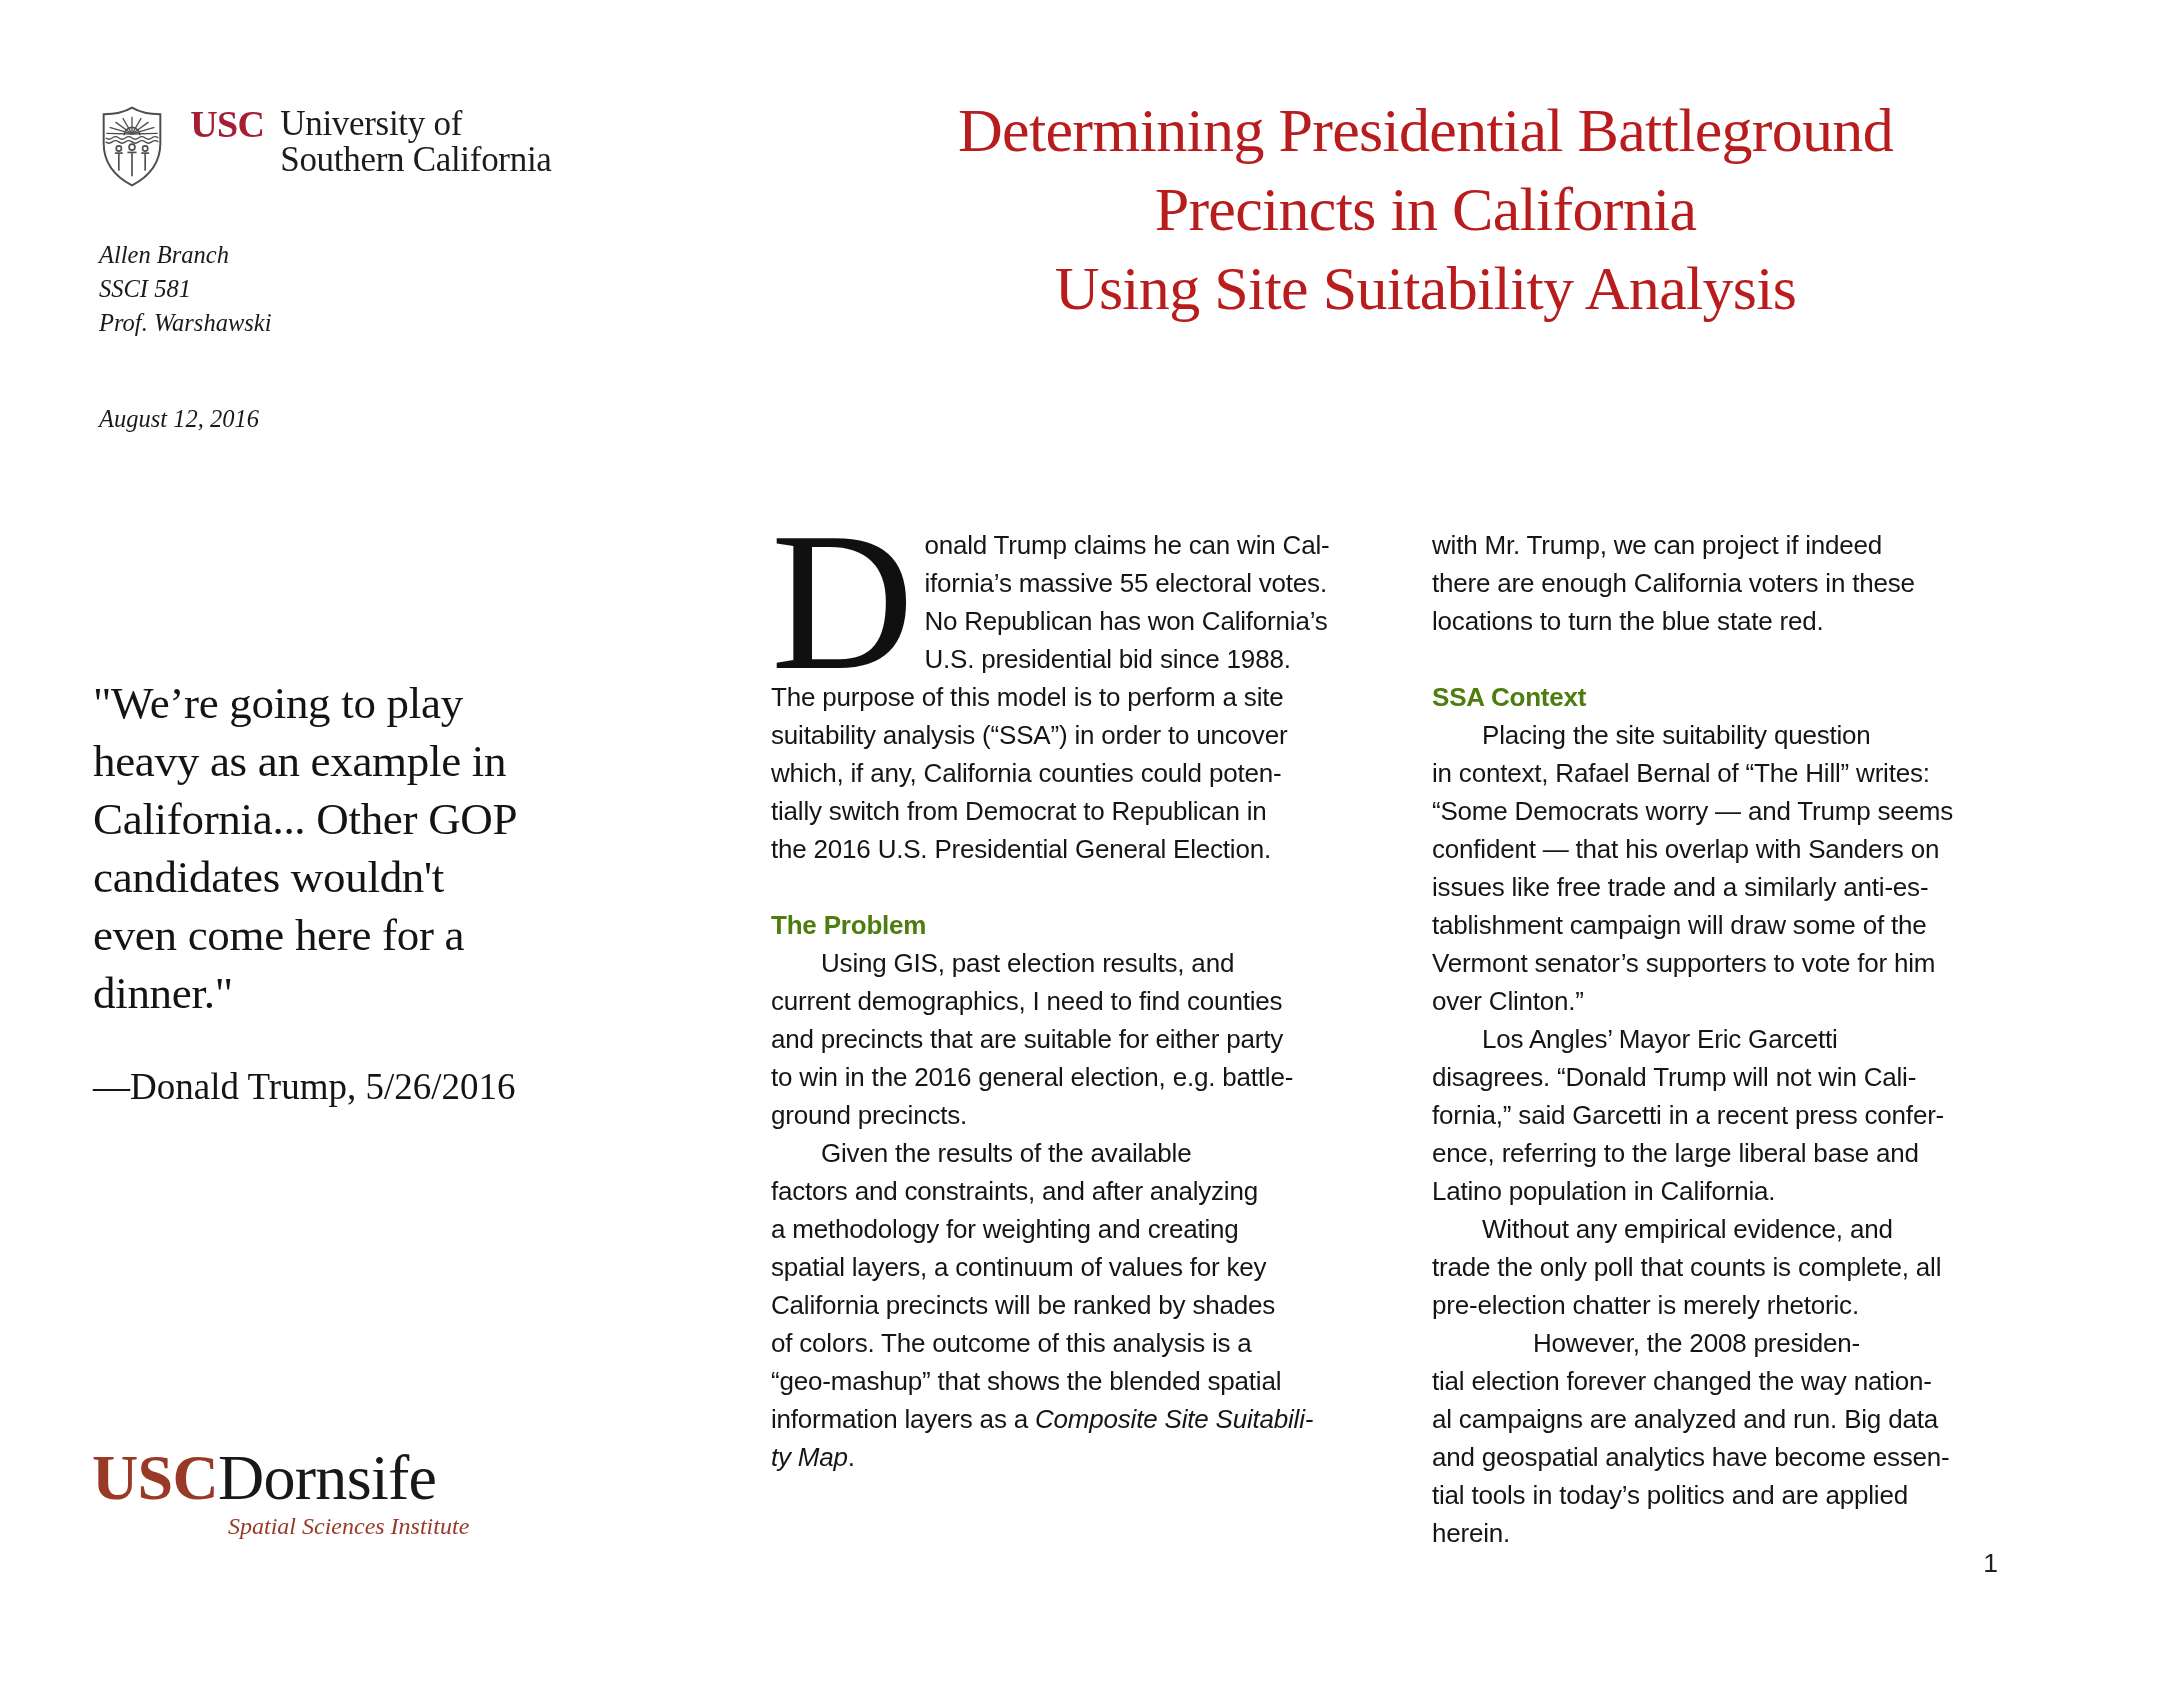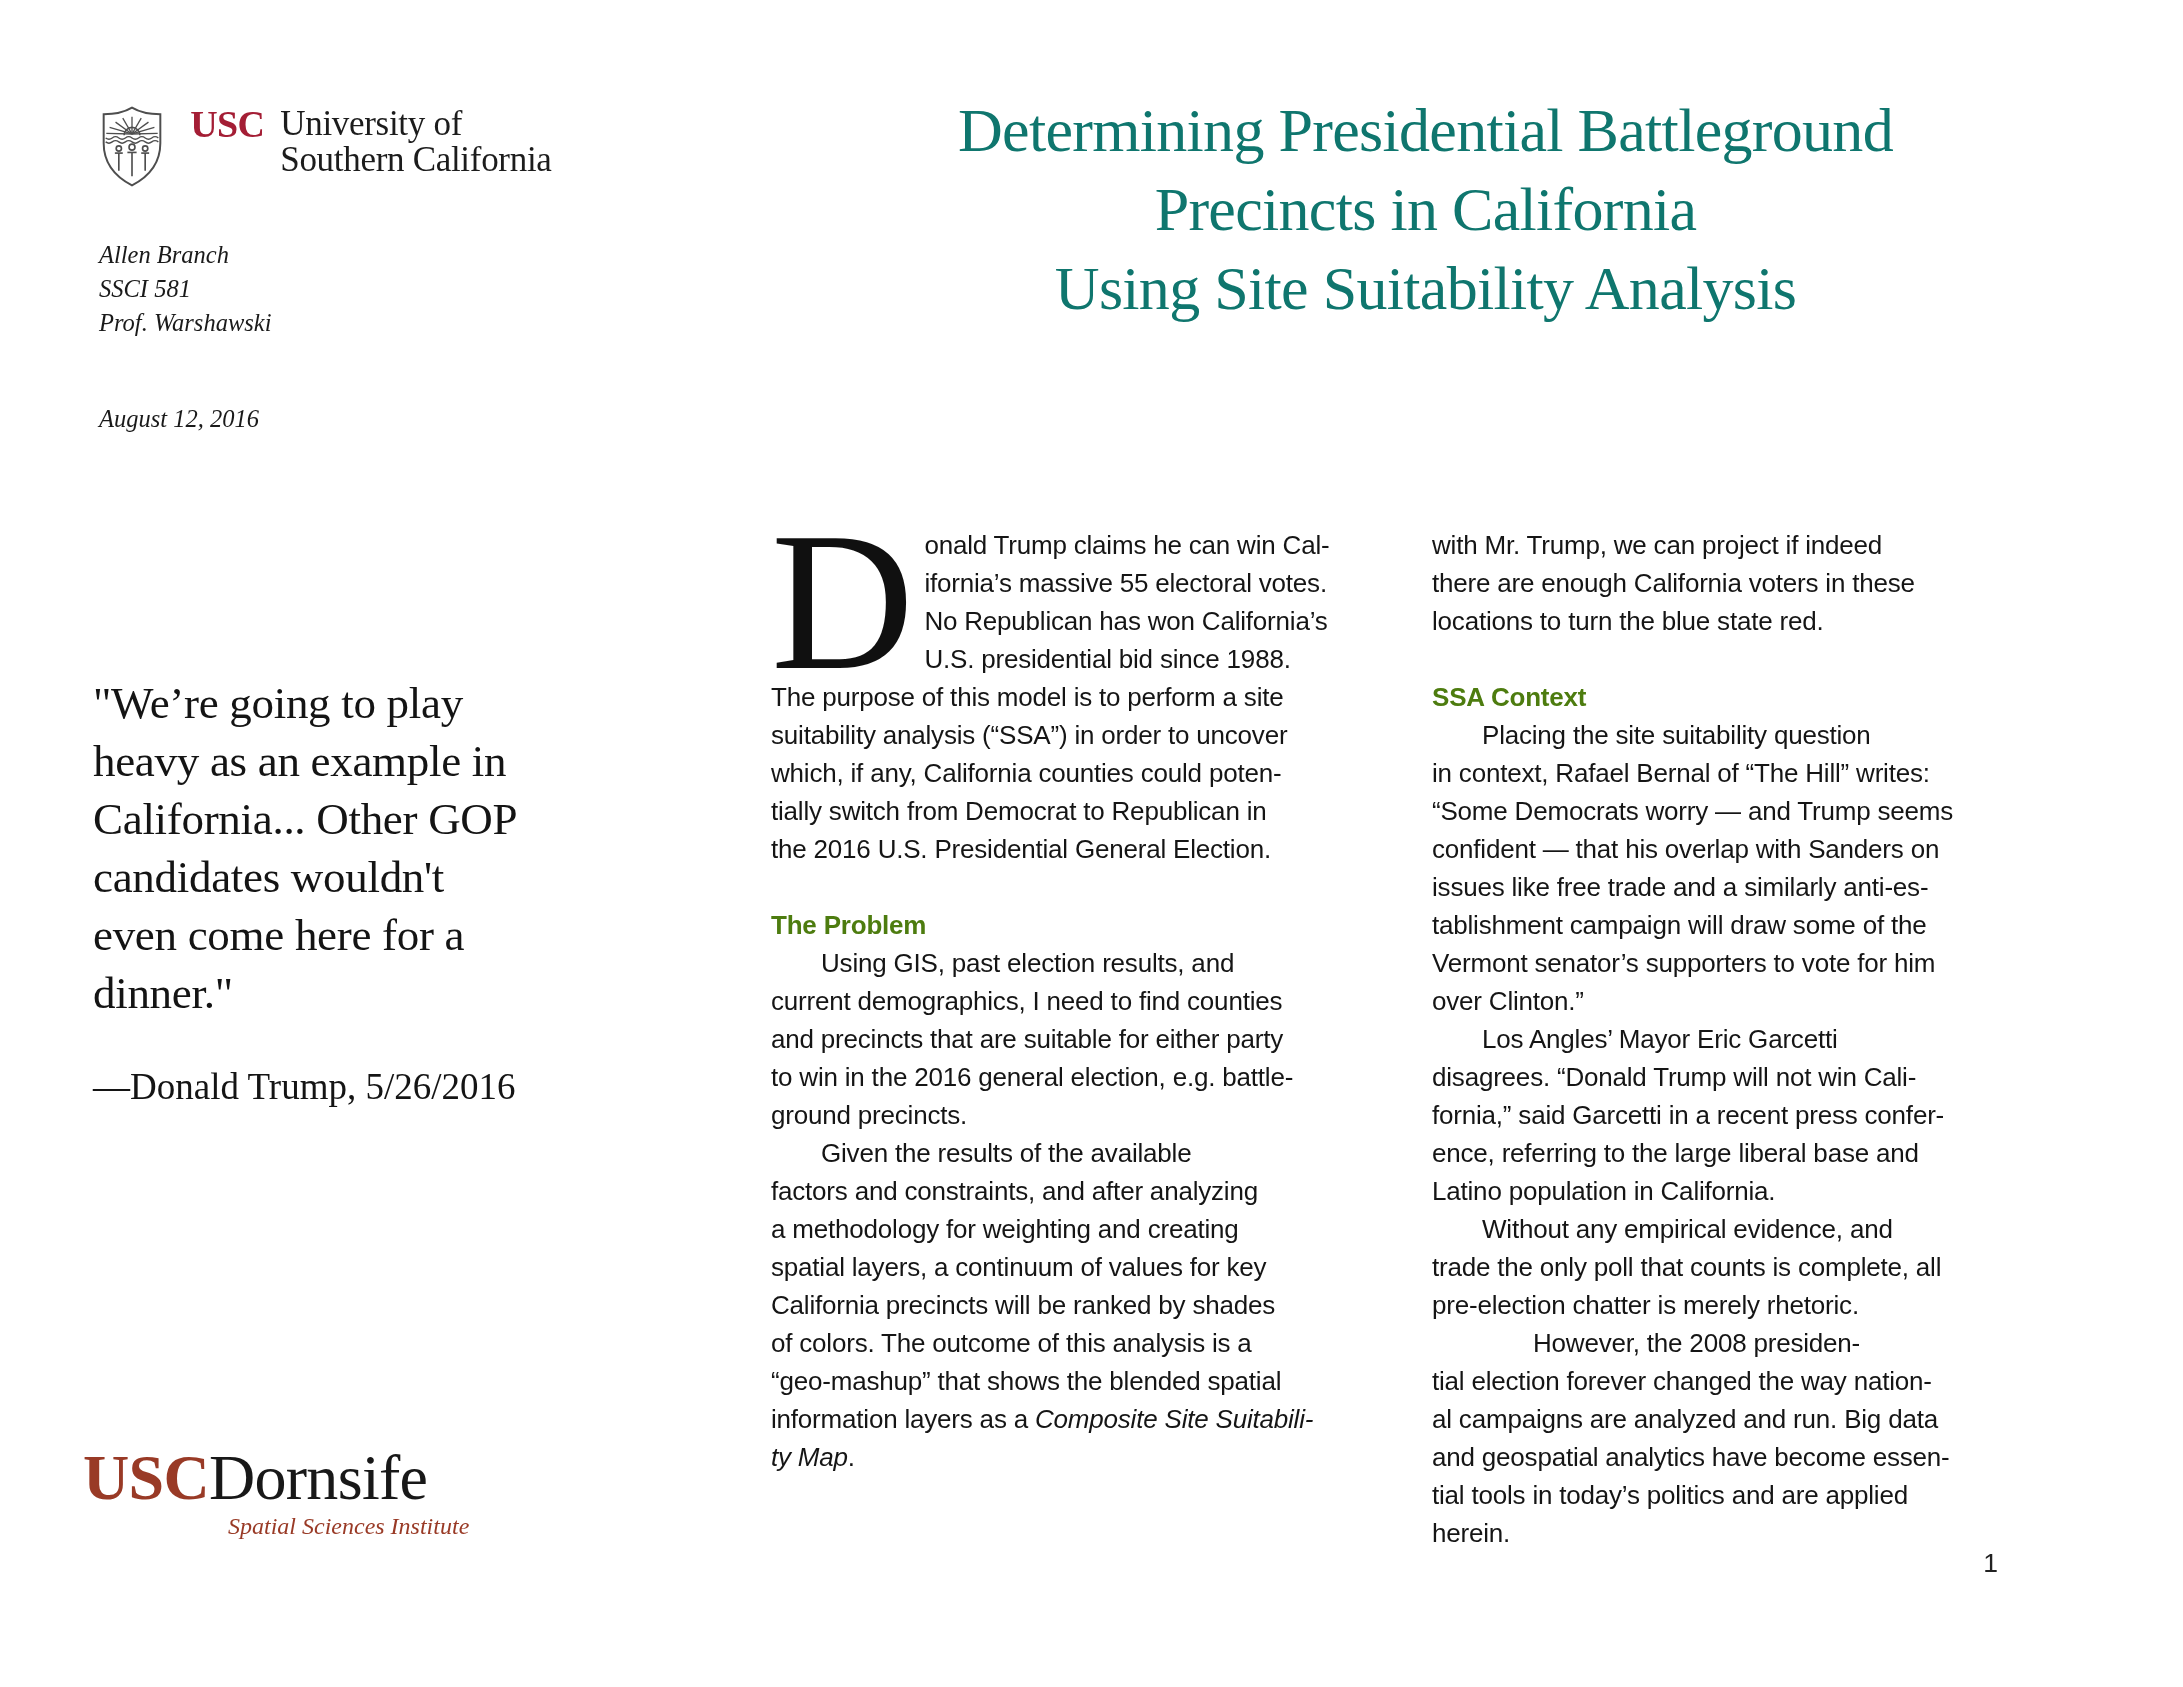--- a/index.html
+++ b/index.html
@@ -20,42 +20,42 @@
 
   
   .author{left:99px;top:238px;font-family:"Liberation Serif",serif;font-style:italic;
           font-size:24.5px;line-height:34px;color:#1a1a1a;}
   .date{left:99px;top:405px;font-family:"Liberation Serif",serif;font-style:italic;
         font-size:24.5px;color:#1a1a1a;}
 
   
   .title{left:764px;top:91px;width:1323px;text-align:center;
          font-family:"Liberation Serif",serif;font-size:62px;line-height:79px;
-         color:#0f766e;letter-spacing:-0.7px;}
+         color:#b91c1c;letter-spacing:-0.7px;}
 
   
   .quote{left:93px;top:674px;width:648px;font-family:"Liberation Serif",serif;
          font-size:45px;line-height:58px;color:#141414;letter-spacing:-0.3px;}
   .attribution{left:93px;top:1066px;font-family:Liberation Serif, serif;
                font-size:37px;line-height:42px;color:#141414;}
 
   
   .col{width:642px;font-size:26px;line-height:38px;color:#151515;letter-spacing:-0.2px;}
   .col1{left:771px;top:526px;}
   .col2{left:1432px;top:526px;}
   .col p{margin:0;}
   .col h2{margin:38px 0 0 0;font-size:26px;line-height:38px;font-weight:700;color:#4d7c0f;}
   .ind{text-indent:50px;}
   .ind2{text-indent:101px;}
   .dropcap{float:left;font-family:"Liberation Serif",serif;font-size:198px;line-height:143px;
            margin:4px 10.6px 0 0;color:#101010;}
   .ital{font-style:italic;}
 
   
-  .dornsife{left:83px;top:1445px;font-family:"Liberation Serif",serif;
+  .dornsife{left:92px;top:1445px;font-family:"Liberation Serif",serif;
             font-size:64px;line-height:66px;letter-spacing:-0.7px;}
   .dornsife .d-usc{color:#993a26;font-weight:700;}
   .dornsife .d-rest{color:#181818;}
   .dornsife-sub{left:228px;top:1510px;font-family:"Liberation Serif",serif;font-style:italic;
                 font-size:24px;line-height:33px;color:#993a26;}
 
   .pagenum{left:1958px;top:1548px;width:40px;text-align:right;font-size:26.5px;color:#222;}
 </style>
 </head>
 <body>

